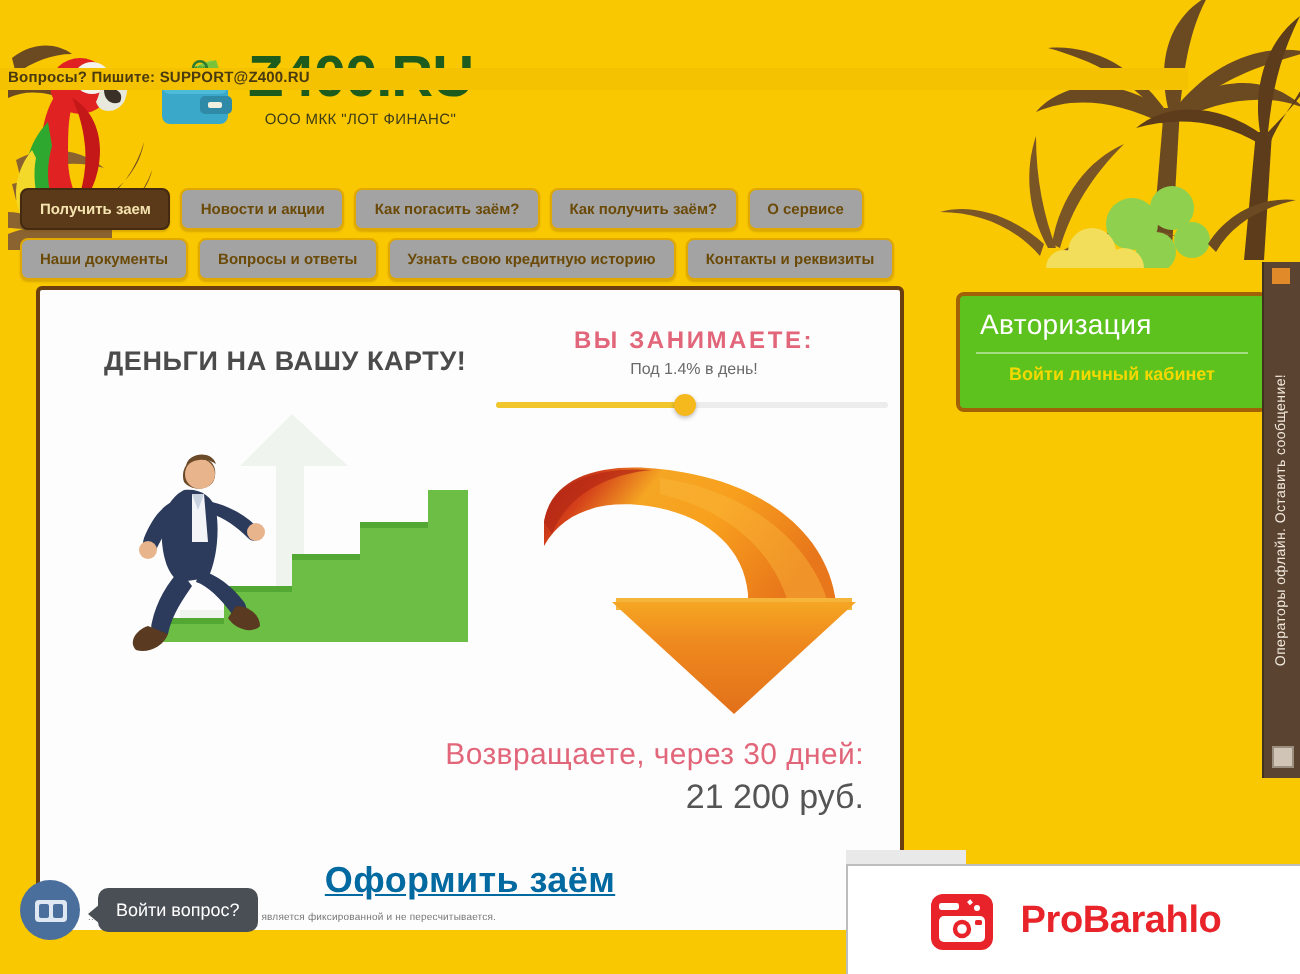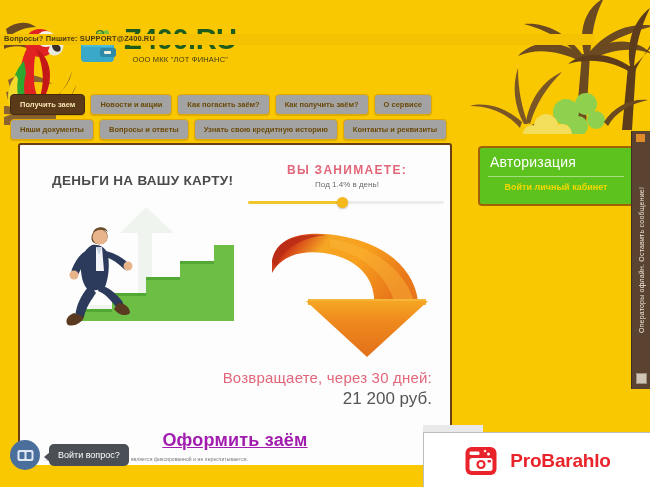--- a/index.html
+++ b/index.html
@@ -108,21 +108,21 @@
     font-size:15px;color:#e2667a;letter-spacing:.2px;white-space:nowrap;text-align:right;
   }
   .returnblk .r2{
     font-size:17px;color:#555;margin-top:3px;white-space:nowrap;
   }
 
   .cta{
     position:absolute;left:0;top:285px;width:430px;text-align:center;
   }
   .cta a{
-    font-size:18px;color:#a21caf;text-decoration:underline;font-weight:bold;
+    font-size:18px;color:#0369a1;text-decoration:underline;font-weight:bold;
     letter-spacing:.2px;
   }
   .fineprint{
     position:absolute;left:24px;top:311px;width:400px;
     font-size:5px;color:#777;white-space:nowrap;letter-spacing:.1px;
   }
 
   
   .authbox{
     position:absolute;left:478px;top:146px;width:152px;height:56px;

